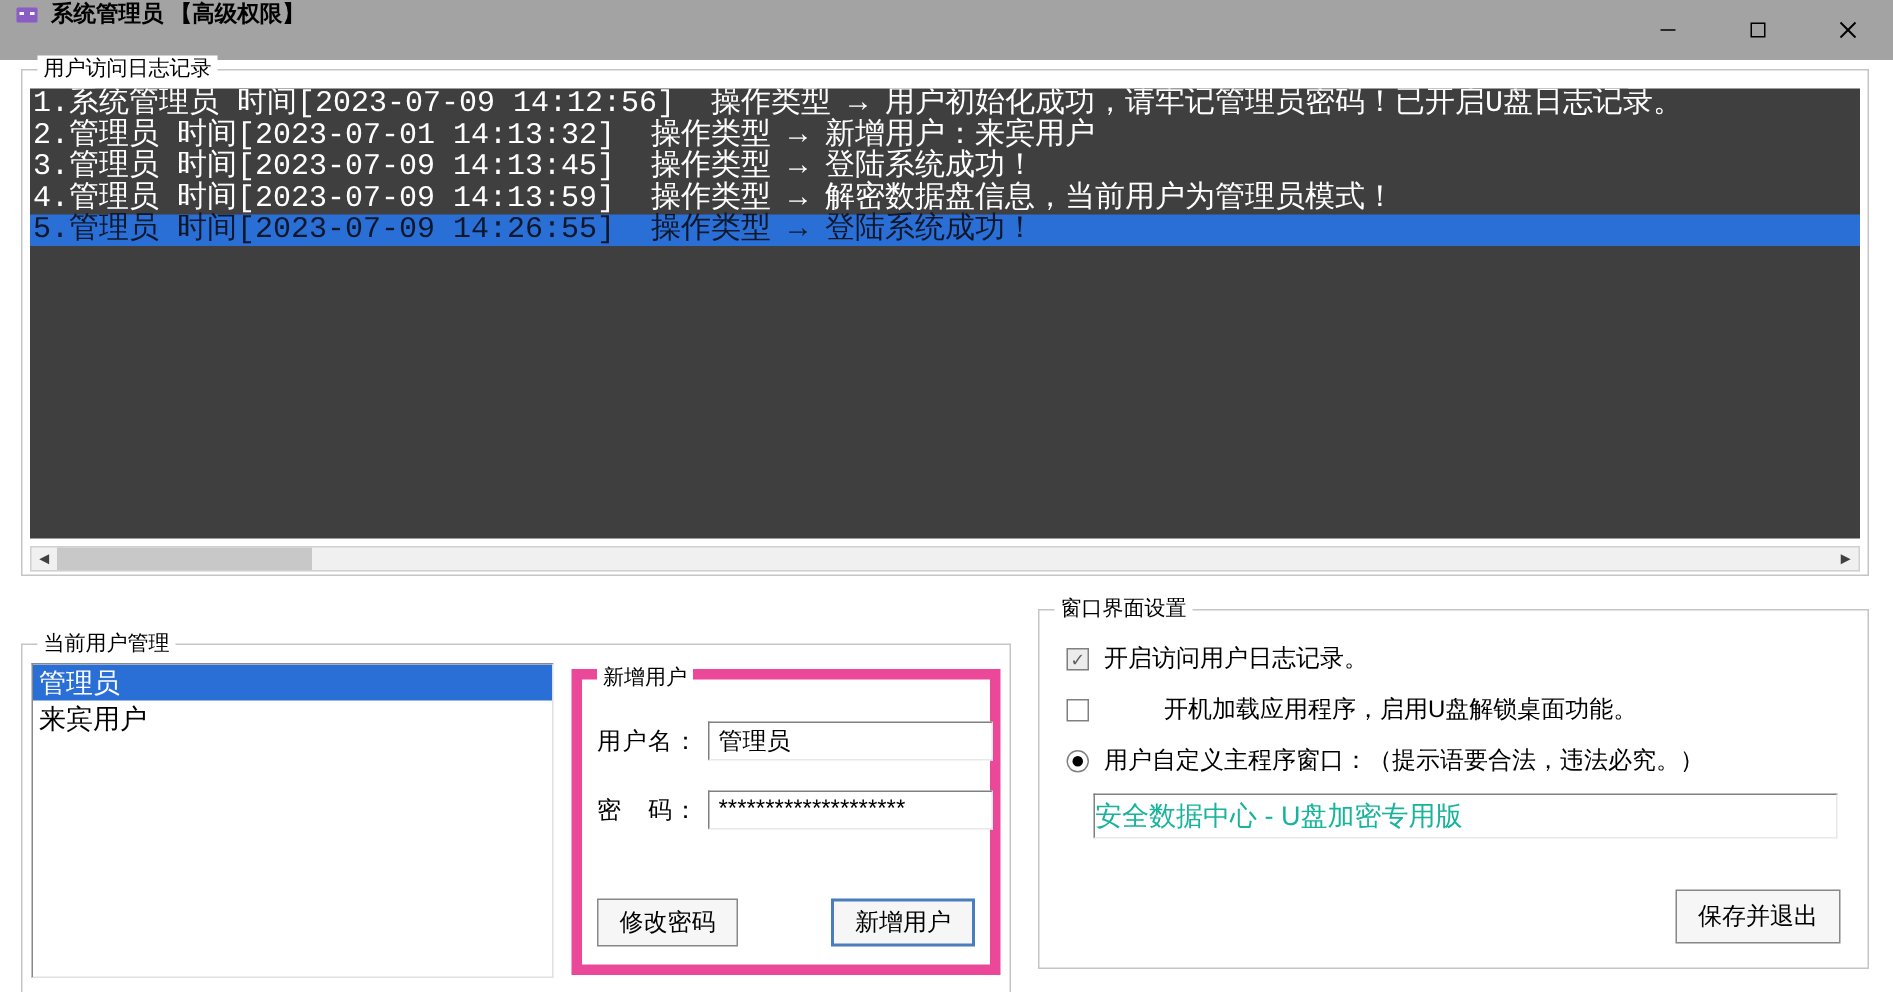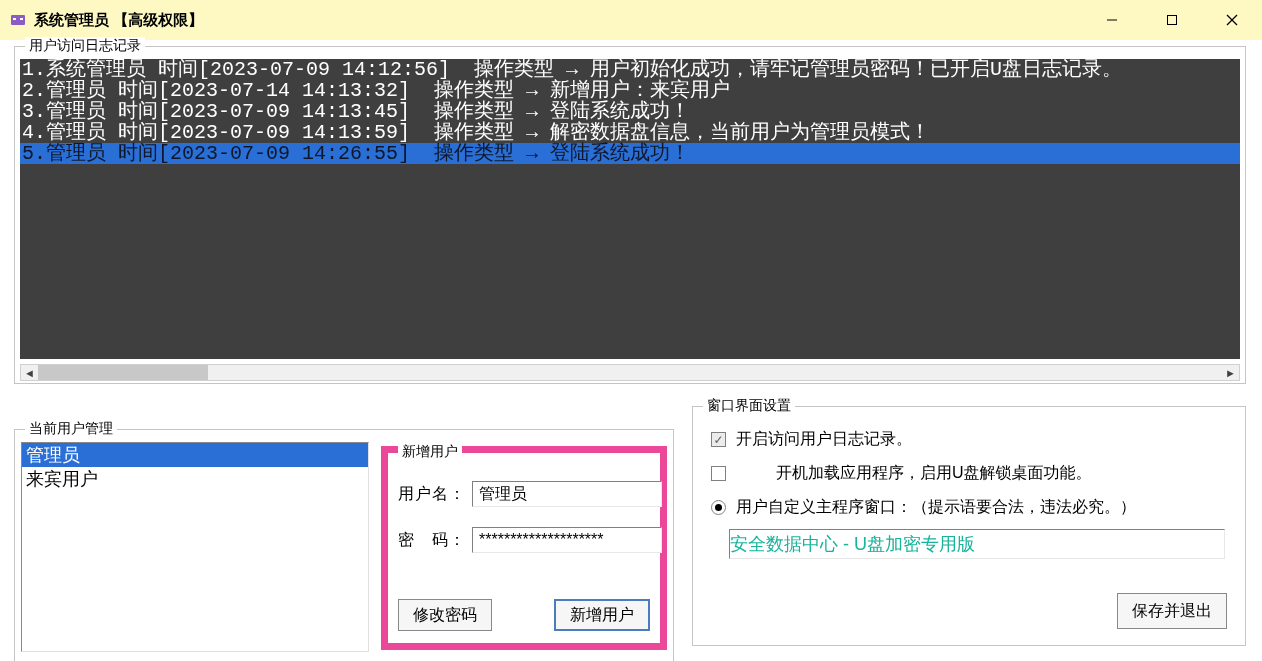--- a/index.html
+++ b/index.html
@@ -9,23 +9,23 @@
     font-family: "Microsoft YaHei", "SimSun", sans-serif;
     font-size: 13px;
     background: #ffffff;
     overflow: hidden;
   }
 
   
   .titlebar {
     height: 40px;
     display: flex;
-    align-items: center;
+    align-items: flex-start;
     padding-left: 8px;
-    background: #fef9c3;
+    background: #a3a3a3;
   }
   .titlebar .app-icon {
     width: 20px; height: 20px;
     display: flex; align-items: center; justify-content: center;
     margin-right: 6px;
   }
   .titlebar .app-icon svg { width: 16px; height: 16px; }
   .titlebar .title-text {
     font-size: 15px;
     font-weight: bold;
@@ -247,21 +247,21 @@
           <line x1="12" y1="2" x2="2" y2="12" stroke="#000" stroke-width="1.3"></line>
         </svg>
     </div>
   </div>
 </div>
 
 <div class="groupbox" id="log-group">
   <div class="group-legend">用户访问日志记录</div>
   <div class="log-area" id="log-area">
       <div class="log-line">1.系统管理员 时间[2023-07-09 14:12:56]  操作类型 → 用户初始化成功，请牢记管理员密码！已开启U盘日志记录。</div>
-      <div class="log-line">2.管理员 时间[2023-07-14 14:13:32]  操作类型 → 新增用户：来宾用户</div>
+      <div class="log-line">2.管理员 时间[2023-07-01 14:13:32]  操作类型 → 新增用户：来宾用户</div>
       <div class="log-line">3.管理员 时间[2023-07-09 14:13:45]  操作类型 → 登陆系统成功！</div>
       <div class="log-line">4.管理员 时间[2023-07-09 14:13:59]  操作类型 → 解密数据盘信息，当前用户为管理员模式！</div>
       <div class="log-line selected">5.管理员 时间[2023-07-09 14:26:55]  操作类型 → 登陆系统成功！</div>
     </div>
   <div class="hscroll">
     <div class="arrow">◄</div>
     <div class="track">
       <div class="thumb"></div>
     </div>
     <div class="arrow">►</div>

